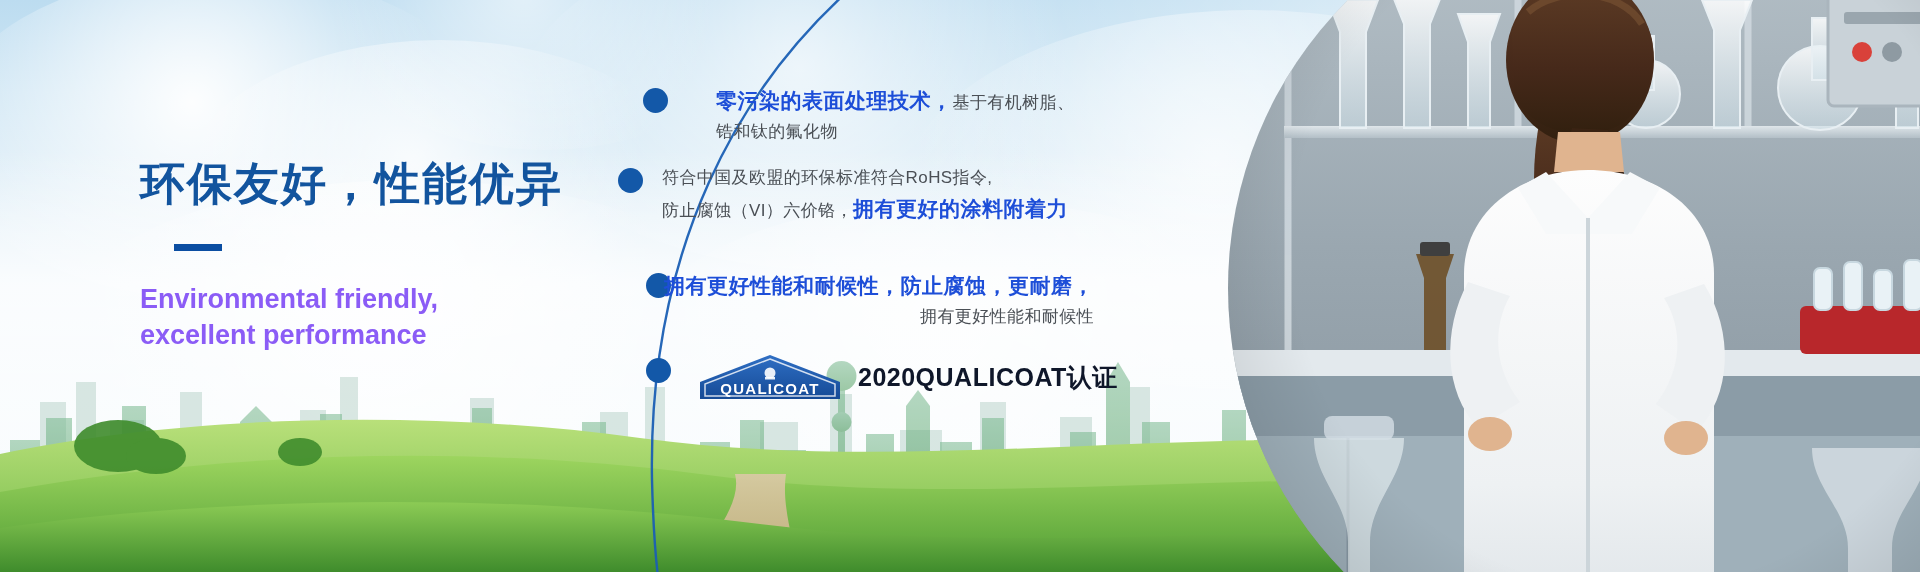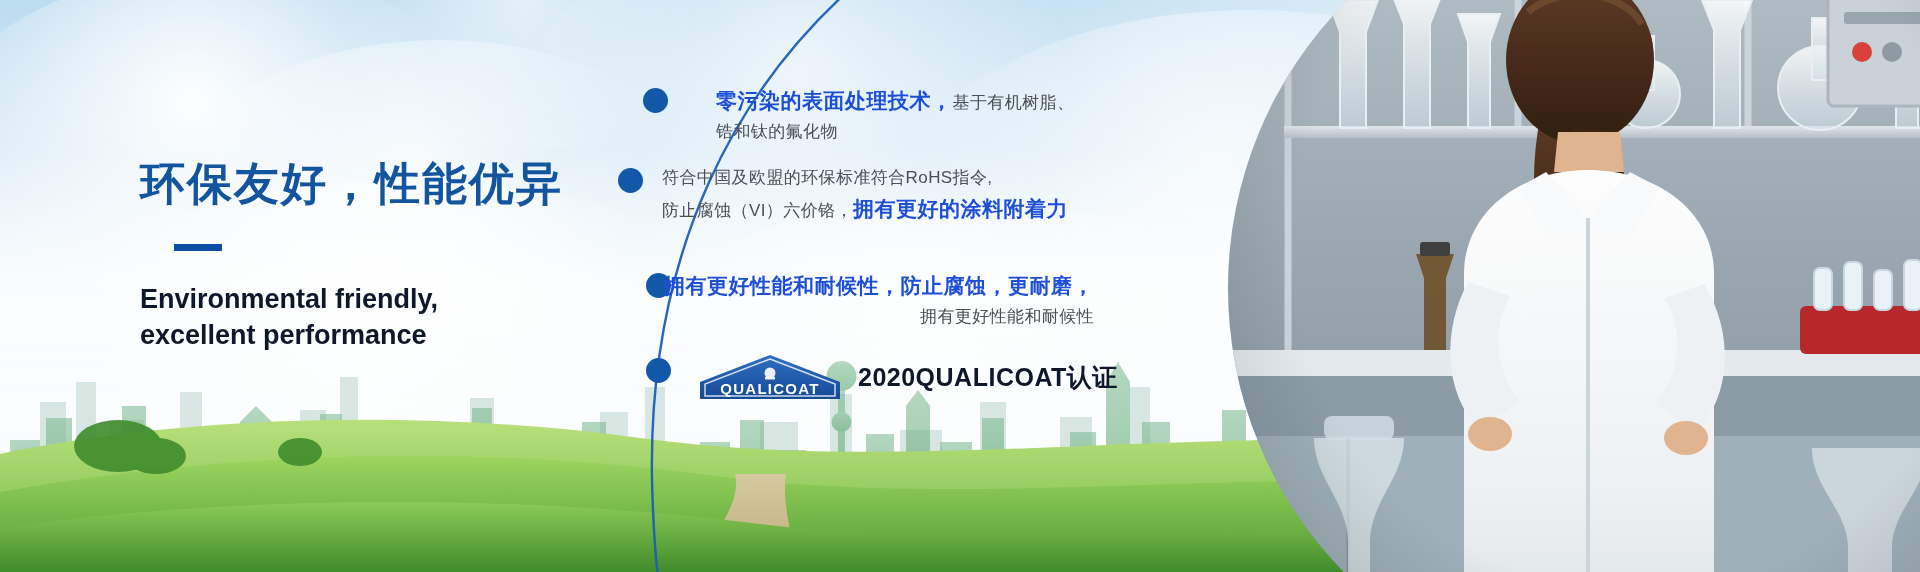--- a/index.html
+++ b/index.html
@@ -55,21 +55,21 @@
 
   
   .headline { position:absolute; left:140px; top:158px; width:470px; }
   .h-cn {
     font-size:45px; font-weight:700; letter-spacing:2px; color:#12549e;
     line-height:1.15; white-space:nowrap;
   }
   .divider { width:48px; height:7px; background:#0b4ea2; margin:34px 0 0 34px; }
   .h-en {
     margin-top:30px; margin-left:0;
-    font-size:27px; font-weight:700; color:#0f172a; line-height:1.35;
+    font-size:27px; font-weight:700; color:#8b5cf6; line-height:1.35;
   }
   .h-en div { white-space:nowrap; }
 
   
   .bullets { position:absolute; left:600px; top:0; width:620px; height:572px; }
   .bullet-dot {
     position:absolute; width:25px; height:25px; border-radius:50%;
     background:#1358a8;
   }
   .b1 { left:43px; top:88px; }

